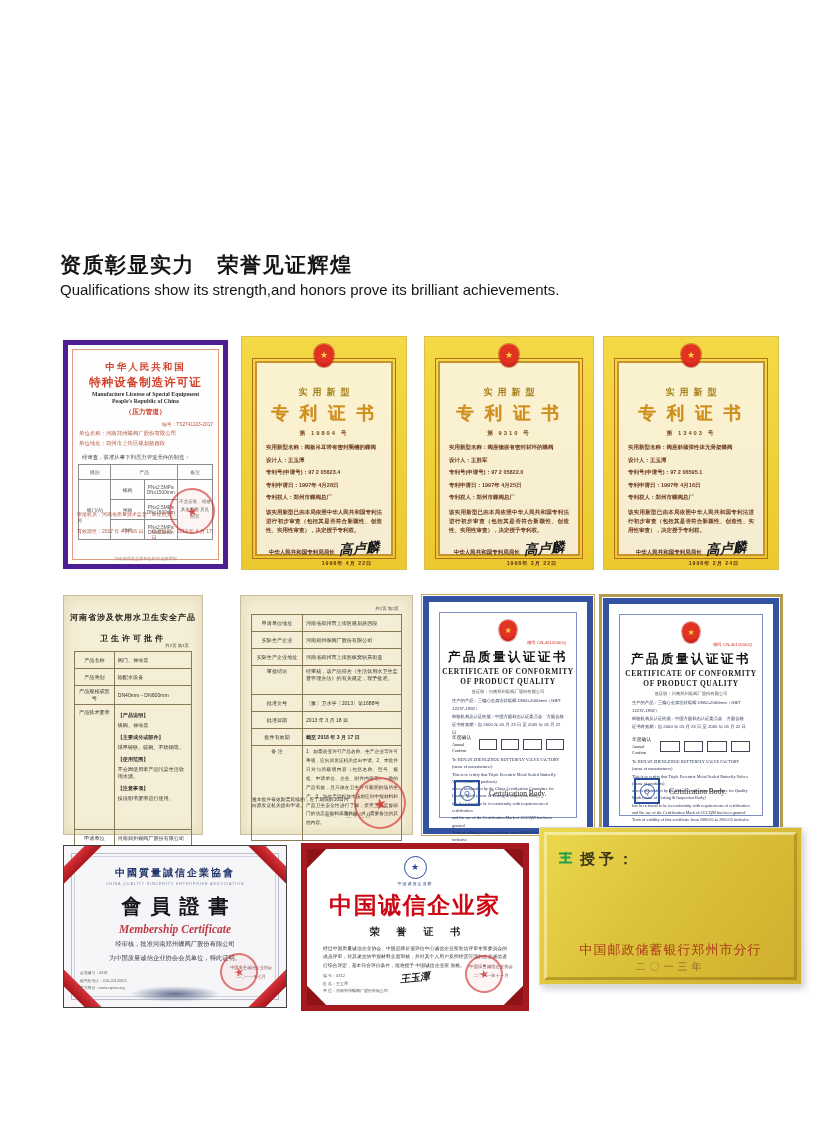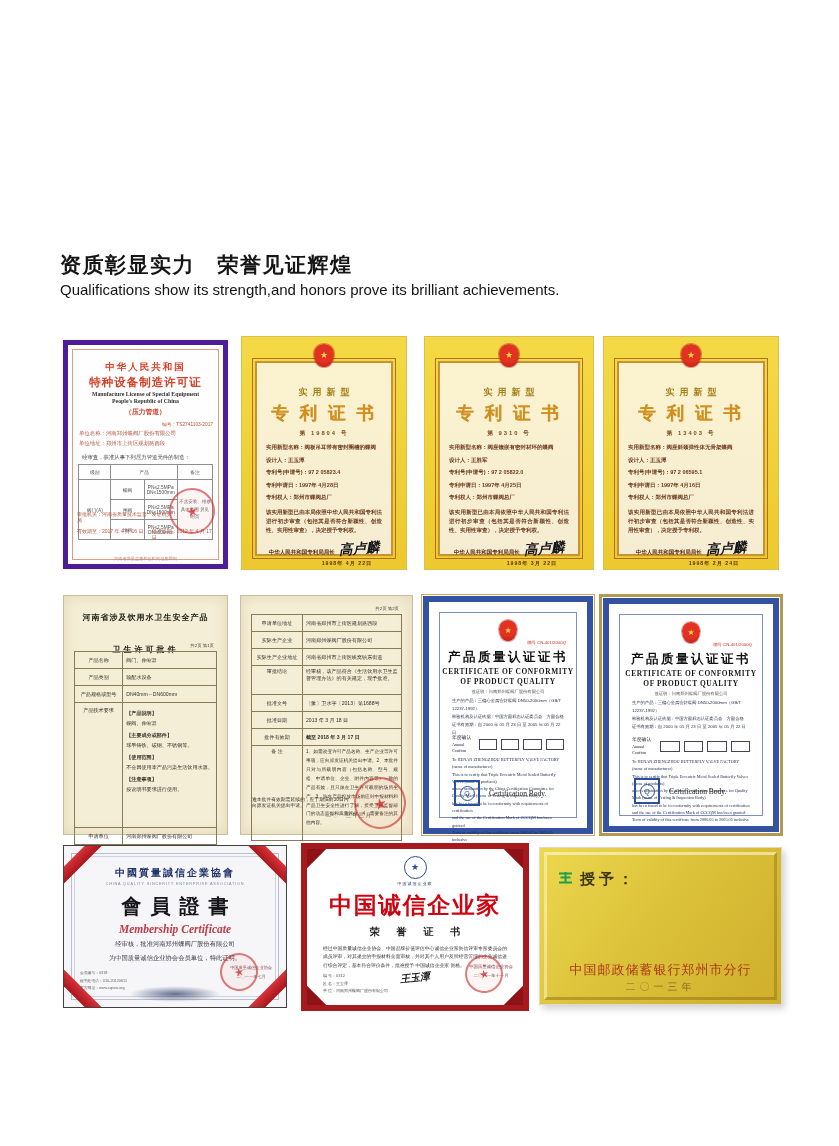--- a/index.html
+++ b/index.html
@@ -58,21 +58,21 @@
   .p-para{margin:7px 9px 0;font-size:5.5px;color:#6b3a1c;line-height:1.6;text-align:justify;font-weight:600;}
   .p-signrow{display:flex;align-items:flex-end;justify-content:center;gap:4px;margin-top:6px;}
   .p-issuer{font-size:5.5px;color:#5a3018;font-weight:600;padding-bottom:2px;}
   .p-sign{font-size:13.5px;font-style:italic;font-weight:bold;color:#17171a;transform:rotate(-4deg);
           font-family:"DejaVu Serif","Liberation Serif",serif;}
   .p-date{text-align:center;font-size:5.2px;color:#5a3018;margin:2px 0 0 46px;letter-spacing:1px;font-weight:600;}
 
   
   .hyg{background:#f5eed6;border:1px solid #c9bfa0;box-shadow:inset 0 0 14px rgba(160,130,60,.22);}
   .h-title1{text-align:center;margin-top:16px;font-size:8px;font-weight:bold;color:#26241e;letter-spacing:1px;}
-  .h-title2{text-align:center;margin-top:21px;font-size:8px;font-weight:bold;color:#26241e;letter-spacing:3px;}
+  .h-title2{text-align:center;margin-top:10px;font-size:8px;font-weight:bold;color:#26241e;letter-spacing:3px;}
   .h-page{position:absolute;right:13px;font-size:4.4px;color:#3a382e;}
   .h-table{position:absolute;left:10px;right:10px;border-collapse:collapse;font-size:5.1px;color:#33312a;table-layout:fixed;}
   .h-table td{border:1px solid #8a7a58;padding:2px 3px;}
   .h-label{width:34%;text-align:center;}
   .h-sec-head{font-weight:bold;margin-top:5px;}
   .h-sec-body{margin-top:3px;}
   .rh12{height:12px;} .rh24{height:24px;vertical-align:top;} .rh90{height:90px;vertical-align:top;}
   .h-note{font-size:4.7px;line-height:1.9;text-align:justify;}
   .h-footer{position:absolute;left:11px;right:60px;bottom:26px;font-size:4.8px;color:#33312a;}
   .h-date{position:absolute;right:40px;bottom:14px;font-size:5.6px;color:#44423a;letter-spacing:1px;}
@@ -273,21 +273,21 @@
       </div>
       <div class="p-para">该实用新型已由本局依照中华人民共和国专利法进行初步审查（包括其是否符合新颖性、创造性、实用性审查），决定授予专利权。</div>
       <div class="p-signrow">
         <span class="p-issuer">中华人民共和国专利局局长</span>
         <span class="p-sign">高卢麟</span>
       </div>
       <div class="p-date">1998年 2月 24日</div>
     </div>
   </div>
 
-  <div class="cert hyg" style="left:63px;top:595px;width:165px;height:240px">
+  <div class="cert hyg" style="left:63px;top:595px;width:140px;height:240px">
     <div class="h-title1">河南省涉及饮用水卫生安全产品</div>
     <div class="h-title2">卫生许可批件</div>
     <div class="h-page" style="top:47px">共2页 第1页</div>
     <table class="h-table" style="top:55px">
       <tbody>
           <tr>
         <td class="h-label rh12">产品名称</td>
         <td>阀门、伸缩器</td>
       </tr>
       <tr>
@@ -500,21 +500,21 @@
     <div class="e-sign">王玉潭</div>
     <div class="e-issuer">
       <div>中国质量诚信企业协会</div>
       <div>二〇一一年十一月</div>
     </div>
     <div class="seal s34 e-seal">
         <span class="star">★</span>
       </div>
   </div>
 
-  <div class="cert plaque" style="left:539px;top:847px;width:243px;height:158px">
+  <div class="cert plaque" style="left:539px;top:827px;width:263px;height:158px">
     <div class="pl-inner"></div>
     <div class="pl-logo">
       <svg width="17" height="17" viewBox="0 0 17 17">
           <g stroke="#1f9e4e" stroke-width="2" fill="none">
             <path d="M2 4.5h13"></path>
             <path d="M3.5 8.5h10"></path>
             <path d="M8.5 3v11"></path>
             <path d="M2 13.5h13"></path>
           </g>
         </svg>

